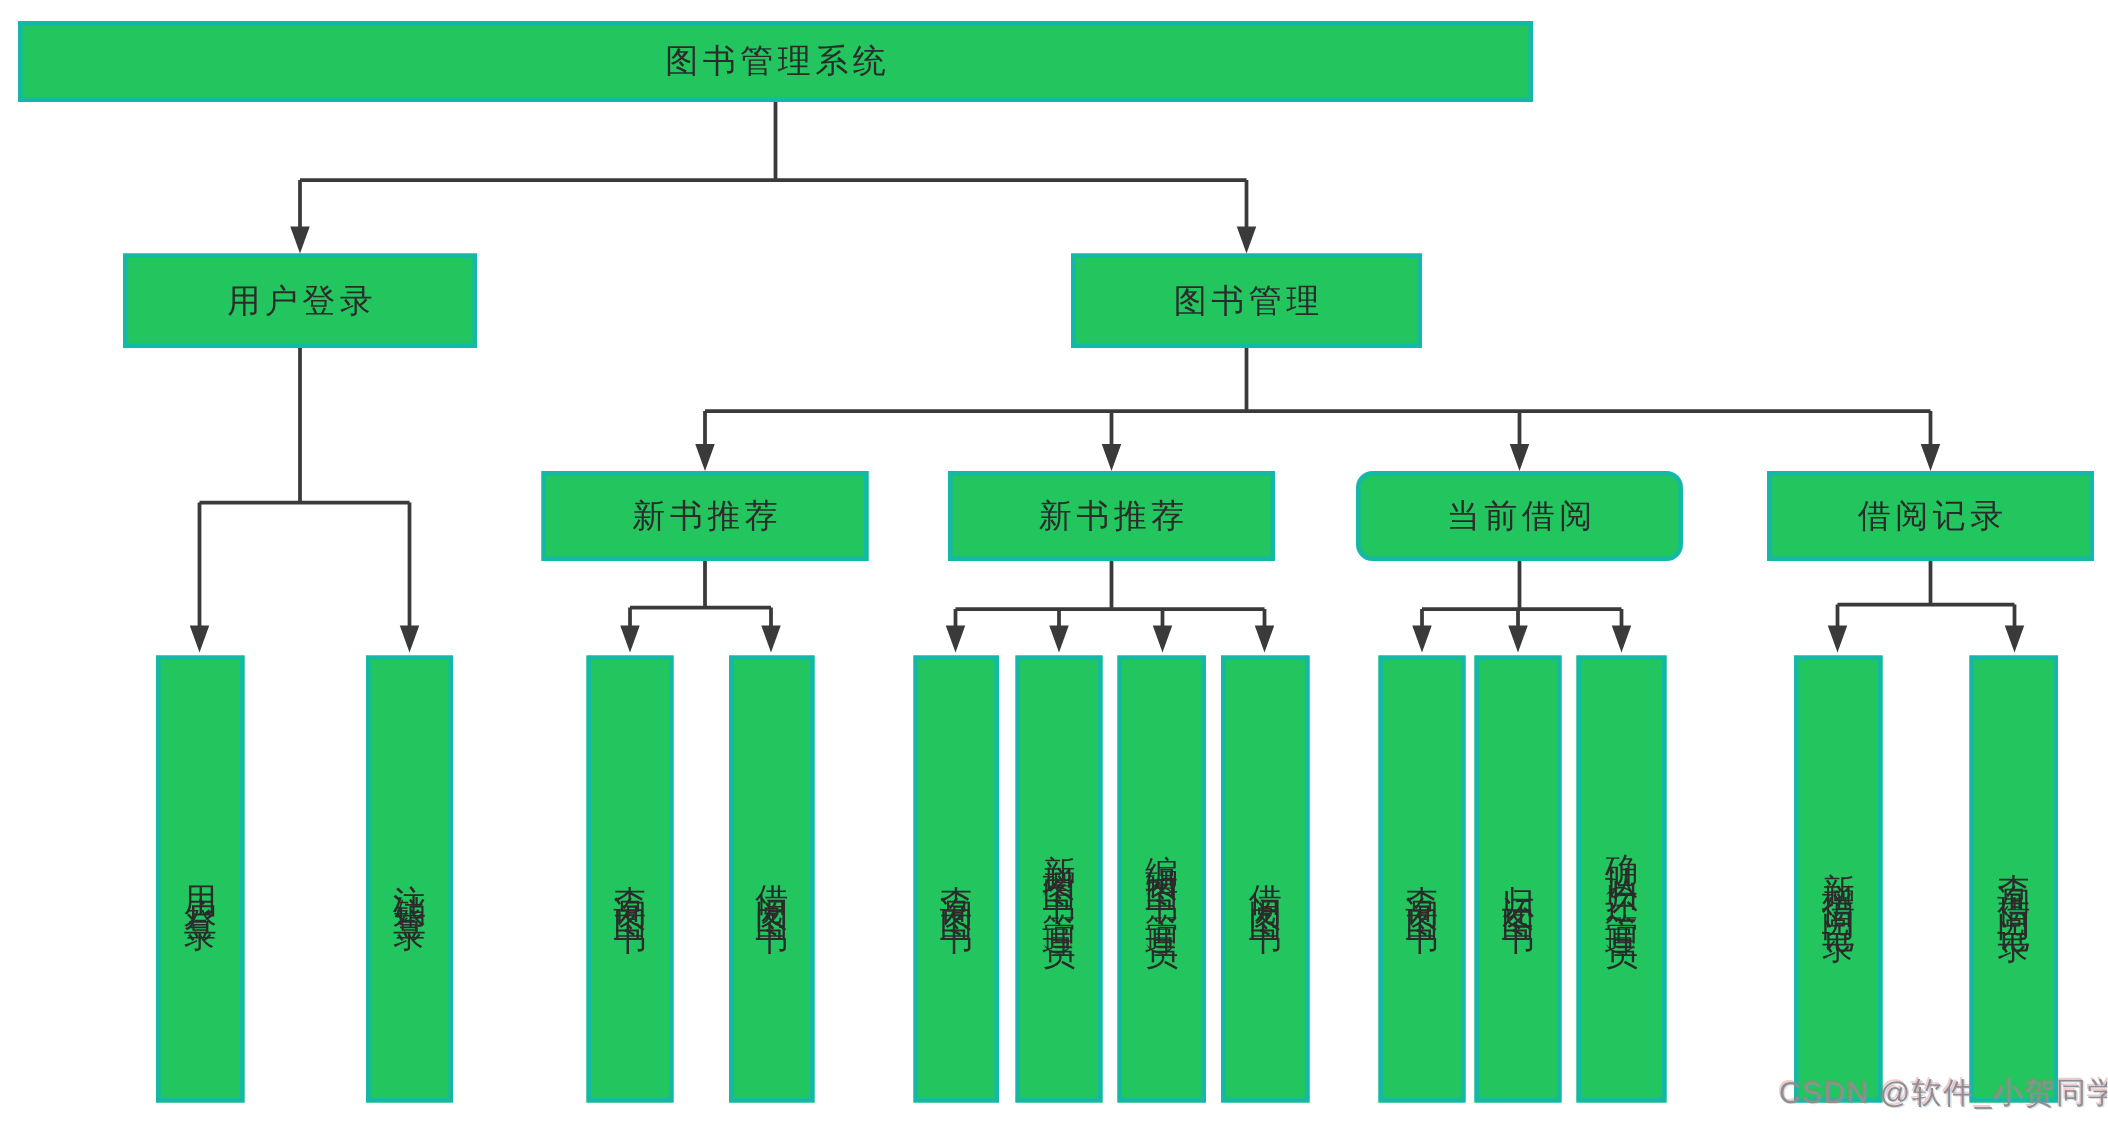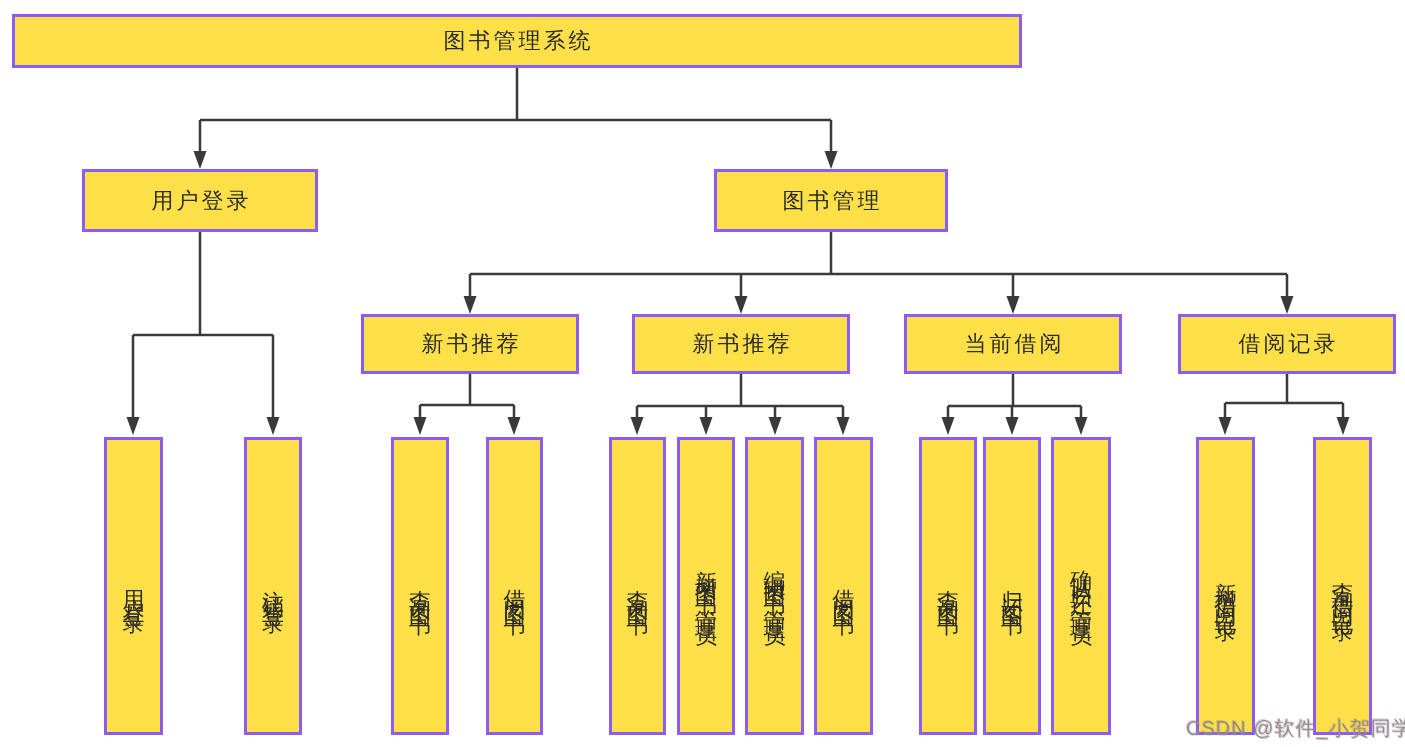--- a/index.html
+++ b/index.html
@@ -12,22 +12,22 @@
     overflow: hidden;
   }
   .connectors {
     position: absolute;
     left: 0; top: 0;
     width: 1405px; height: 747px;
     z-index: 1;
   }
   .box {
     position: absolute;
-    background: #fde047;
-    border: 3px solid #8b5cf6;
+    background: #22c55e;
+    border: 3px solid #14b8a6;
     box-sizing: border-box;
     display: flex;
     align-items: center;
     justify-content: center;
     color: #2b2b2b;
     z-index: 2;
   }
   .box .lbl {
     font-size: 22px;
     letter-spacing: 3px;
@@ -44,21 +44,21 @@
     padding-left: 0;
     padding-top: 4px;
     white-space: nowrap;
   }
   
   #b-root    { left: 12px;  top: 14px;  width: 1010px; height: 54px; }
   #b-user    { left: 82px;  top: 169px; width: 236px;  height: 63px; }
   #b-mgmt    { left: 714px; top: 169px; width: 234px;  height: 63px; text-align: right; }
   #b-new     { left: 361px; top: 314px; width: 218px;  height: 60px; }
   #b-borrow  { left: 632px; top: 314px; width: 218px;  height: 60px; }
-  #b-current { left: 904px; top: 314px; width: 218px;  height: 60px; }
+  #b-current { left: 904px; top: 314px; width: 218px;  height: 60px; border-radius: 11px; }
   #b-records { left: 1178px;top: 314px; width: 218px;  height: 60px; }
   #lf1  { left: 104px;  width: 59px; }
   #lf2  { left: 244px;  width: 58px; }
   #lf3  { left: 391px;  width: 58px; }
   #lf4  { left: 486px;  width: 57px; }
   #lf5  { left: 609px;  width: 57px; }
   #lf6  { left: 677px;  width: 58px; }
   #lf7  { left: 745px;  width: 59px; }
   #lf8  { left: 814px;  width: 59px; }
   #lf9  { left: 919px;  width: 58px; }

